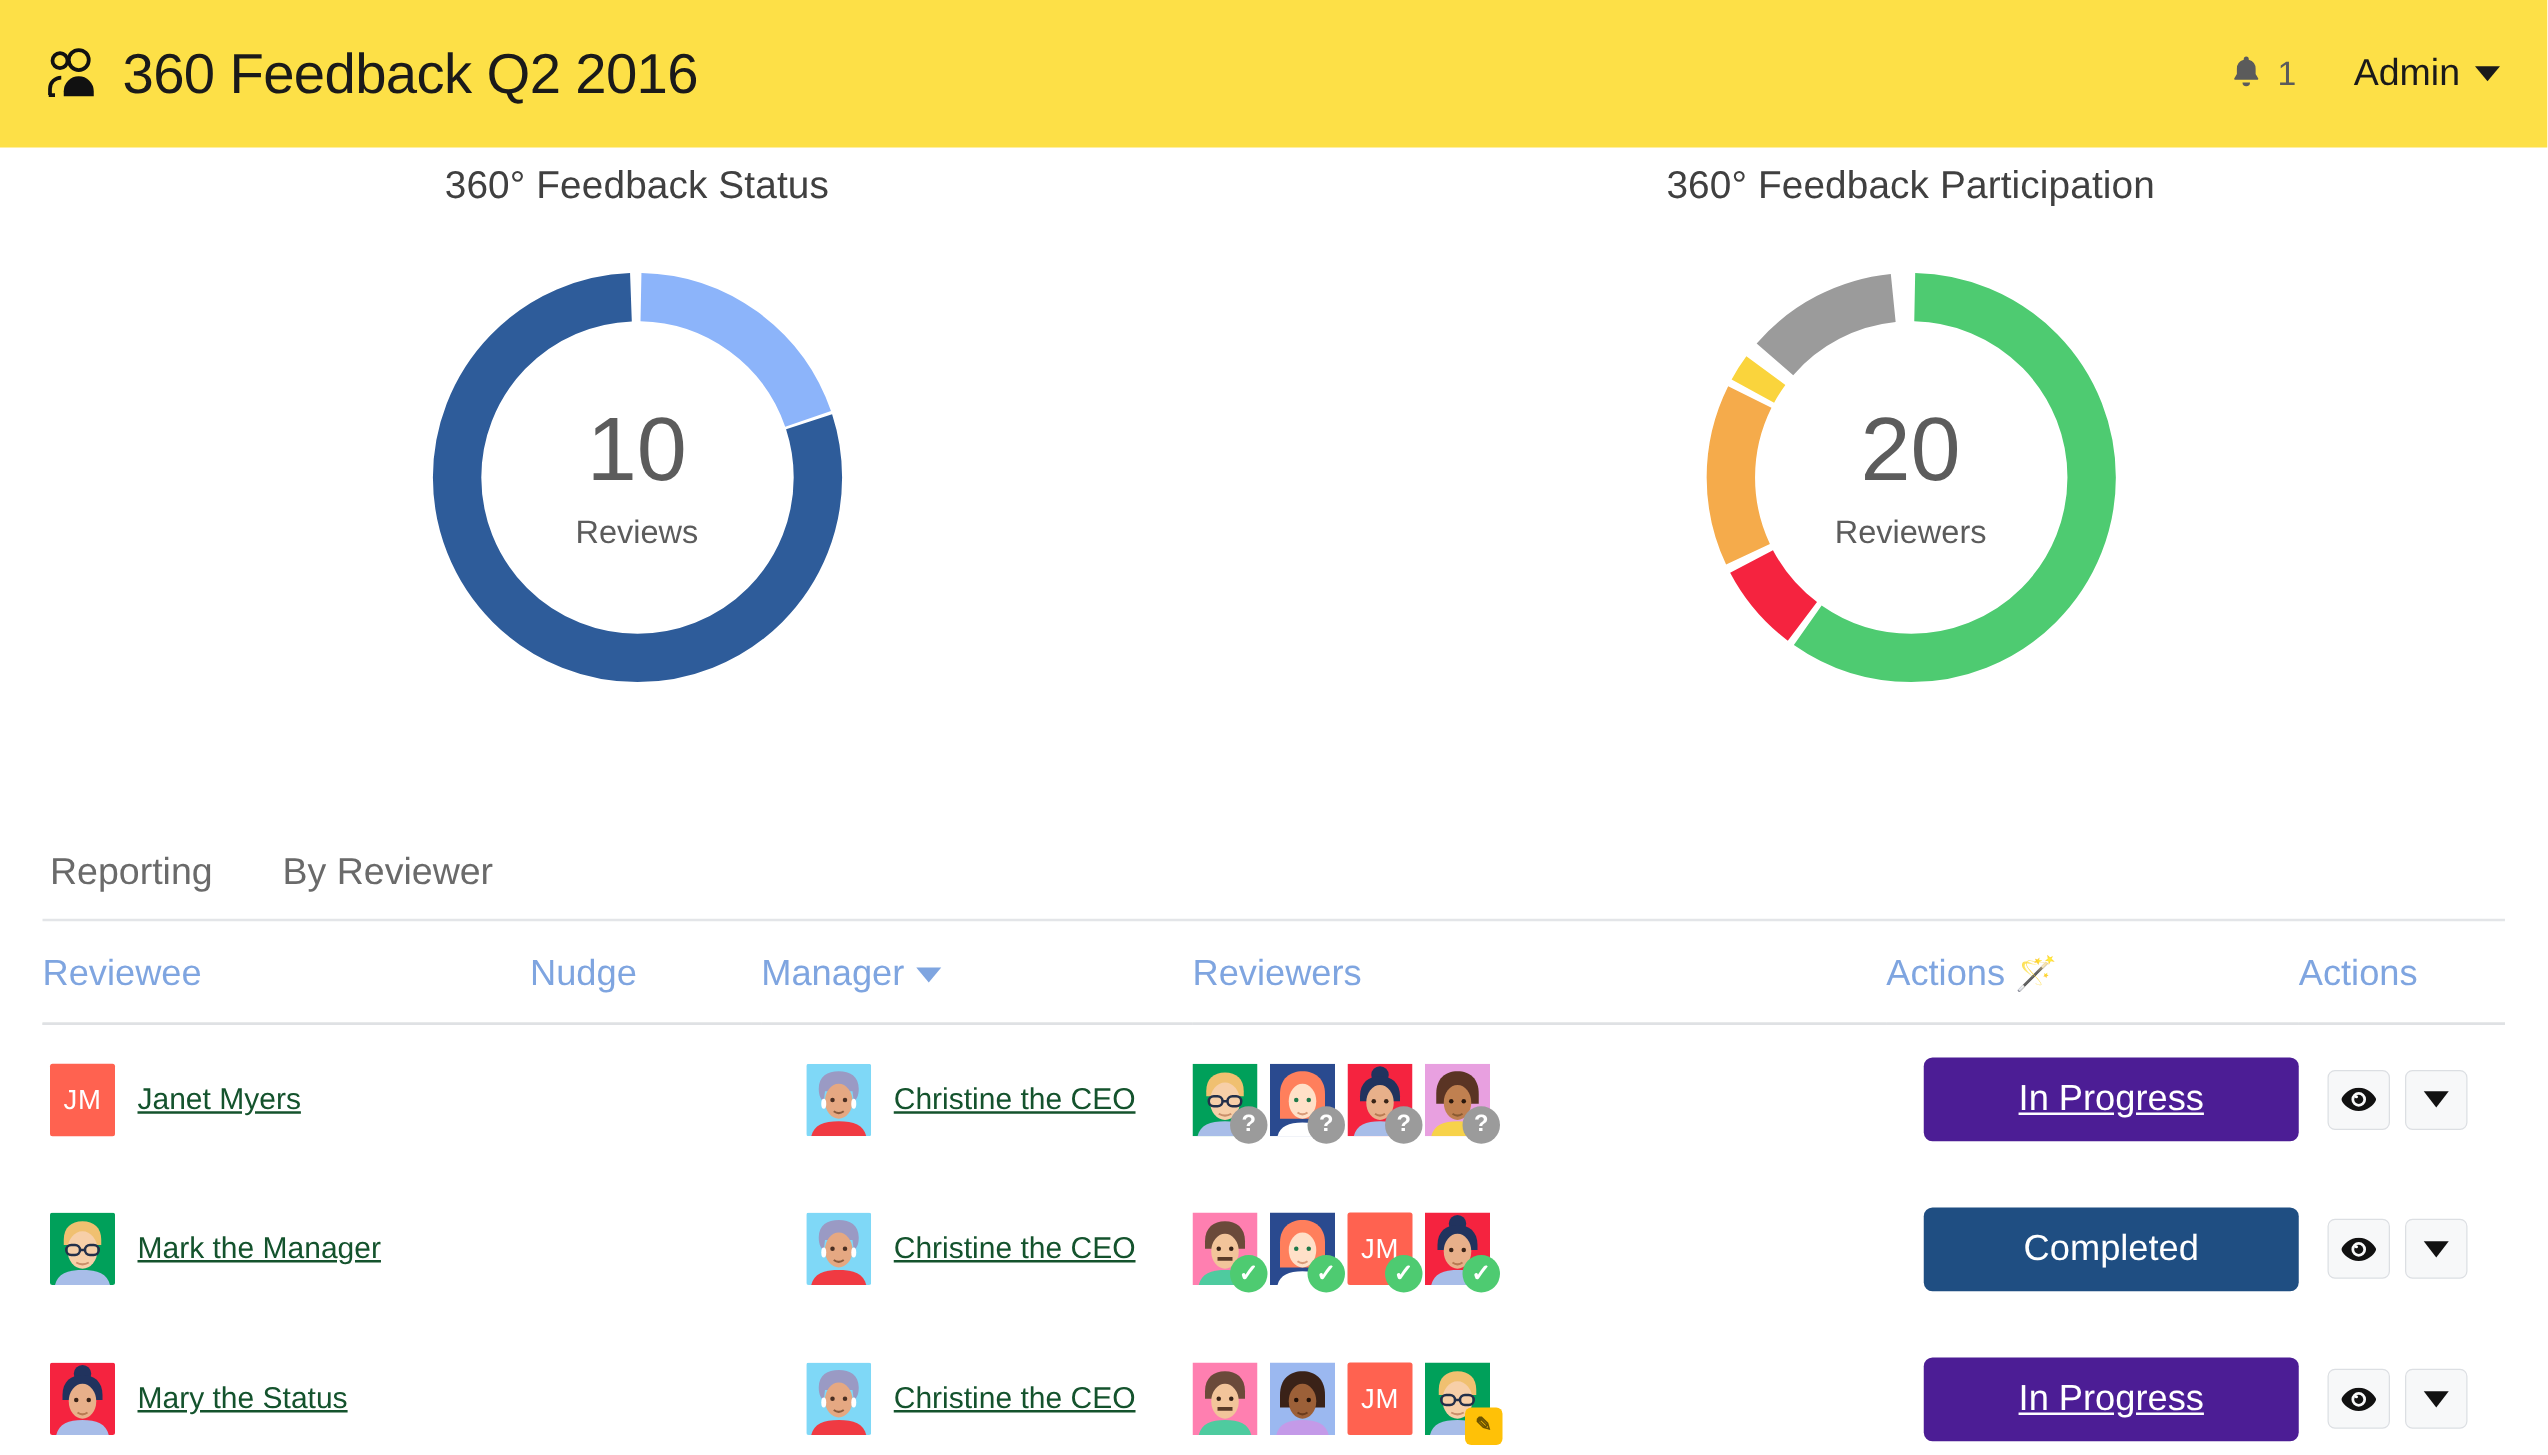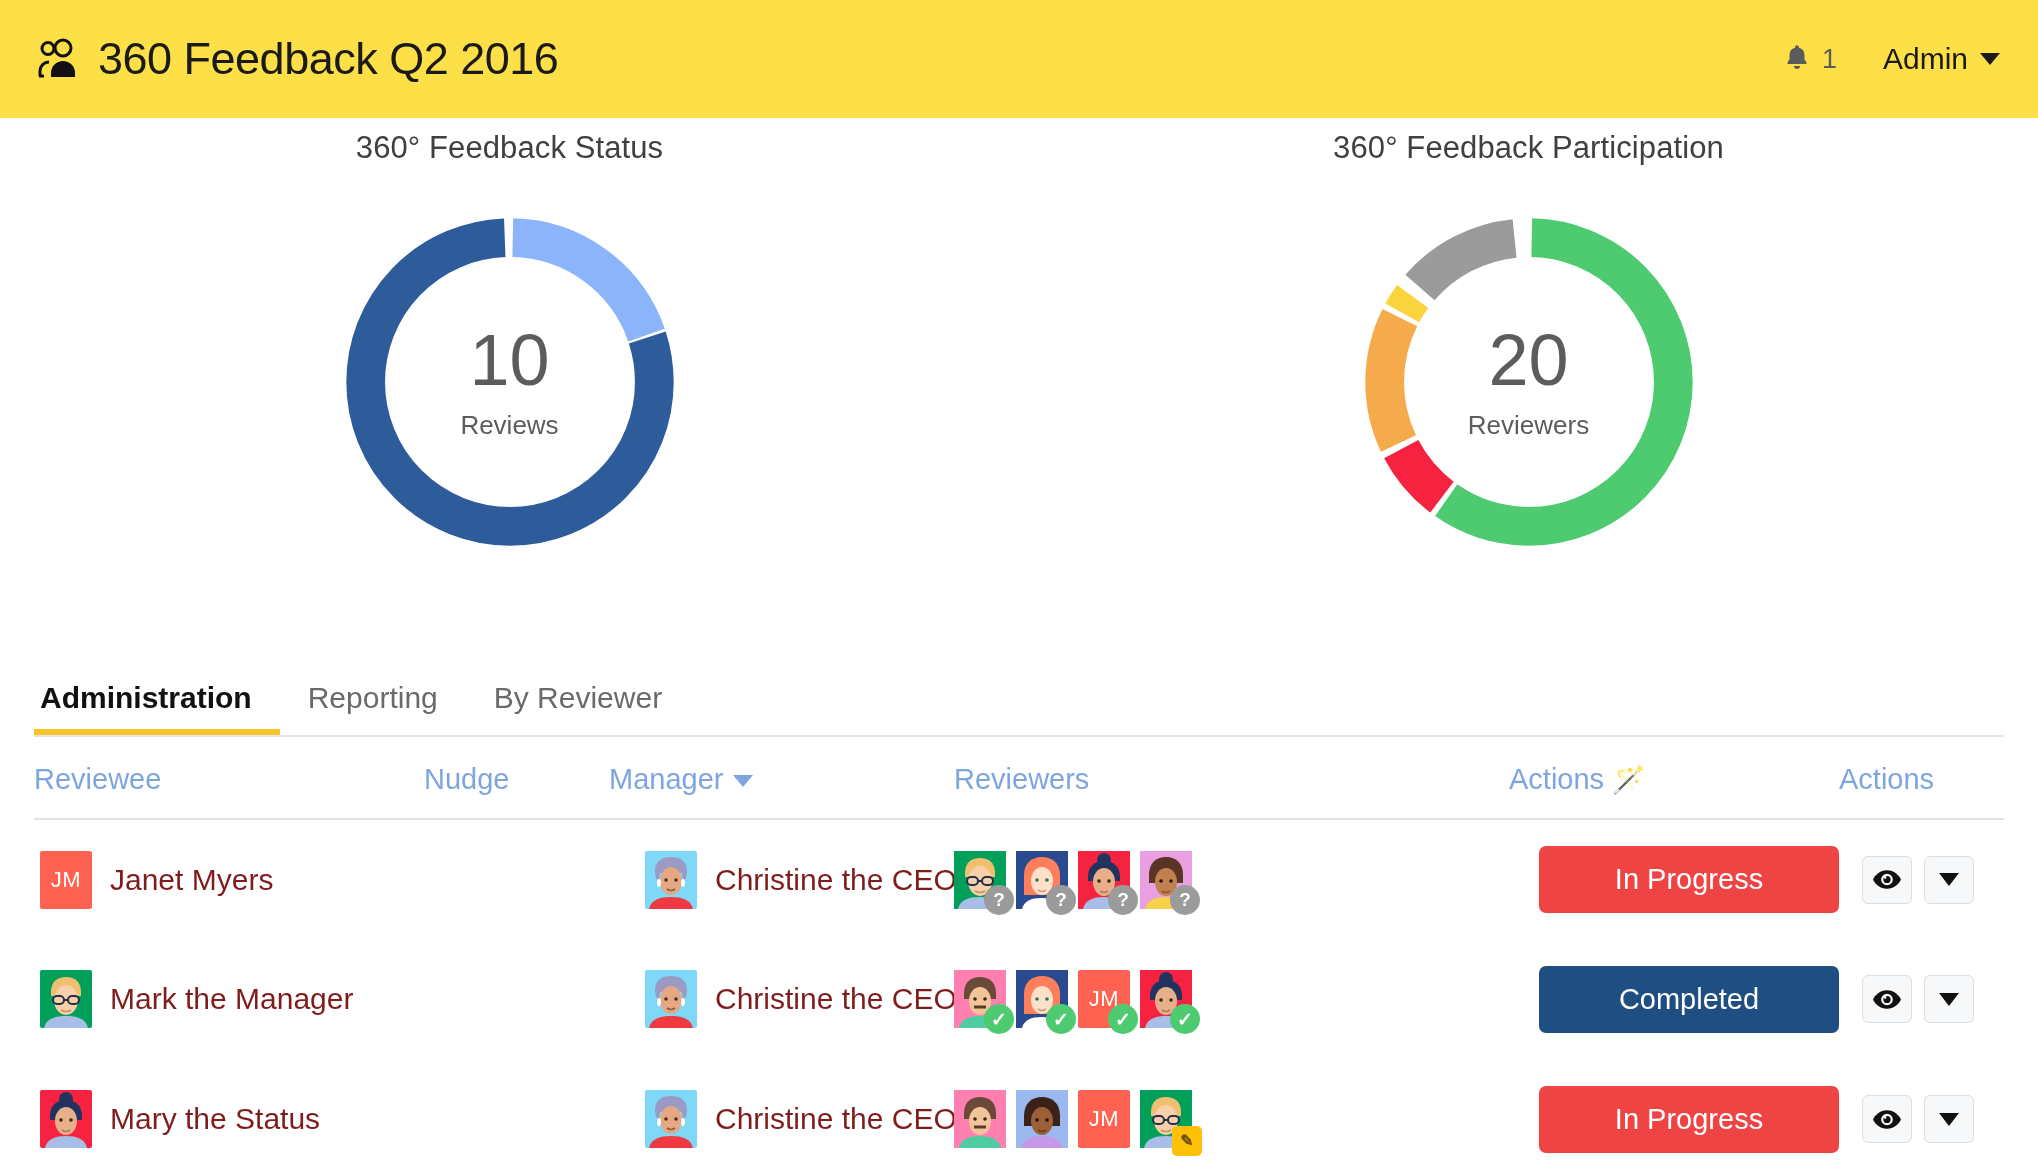--- a/index.html
+++ b/index.html
@@ -70,21 +70,21 @@
     display:inline-block; margin-left: 10px;
     width:0;height:0;border-left:10px solid transparent;border-right:10px solid transparent;
     border-top:12px solid #7fa5e0; vertical-align: middle;
   }
   .wand { margin-left: 8px; font-size: 27px; }
 
   tr.row { height: 120px; }
   td { padding: 0; vertical-align: middle; }
   .cell-person { display: flex; align-items: center; gap: 18px; padding-left: 6px; }
   .cell-person.mgr { padding-left: 36px; }
-  .person-name { font-size: 30px; color: #7f1d1d; cursor: pointer; white-space: nowrap; }
+  .person-name { font-size: 24px; color: #14532d; cursor: pointer; white-space: nowrap; text-decoration: underline; }
 
   
   .av { width: 52px; height: 58px; flex: 0 0 52px; position: relative; overflow: hidden; border-radius: 2px; }
   .av.initials { display:flex; align-items:center; justify-content:center; font-size:22px; color:#fff; letter-spacing:0.5px; height:58px;}
   .av svg { display:block; width:52px; height:58px; }
 
   .reviewers { display: flex; gap: 10px; align-items: center; }
   .rev-item { position: relative; width: 52px; height: 58px; }
   .rev-badge {
     position: absolute; right: -8px; bottom: -6px;
@@ -95,21 +95,21 @@
   .rev-badge.q { background: #9b9b9b; }
   .rev-badge.ok { background: #4ecb71; }
   .rev-badge.edit { background: #ffc107; border-radius: 5px; font-size:16px; color:#6b5200; right:-10px; bottom:-8px; }
 
   .status-cell { text-align: right; padding-right: 0; }
   .status-pill {
     display: inline-block; width: 300px; padding: 17px 0;
     text-align: center; border-radius: 7px; font-size: 29px; color: #fff;
     cursor: pointer; user-select: none;
   }
-  .status-pill.inprogress { background: #ef4444; }
+  .status-pill.inprogress { background: #4c1d95; text-decoration: underline; }
   .status-pill.completed { background: #1f4e82; }
 
   .actions-cell { text-align: right; padding-right: 30px; }
   .actions-wrap { display: inline-flex; gap: 12px; }
   .act-btn {
     width: 50px; height: 48px; border: 1px solid #dcdfe3; border-radius: 6px;
     background: #f7f8f9; display:flex; align-items:center; justify-content:center; cursor:pointer;
   }
   .caret-dn { width:0;height:0;border-left:10px solid transparent;border-right:10px solid transparent;border-top:13px solid #111; }
 </style>
@@ -192,21 +192,20 @@
         <div class="donut-center">
           <div class="donut-num">20</div>
           <div class="donut-label">Reviewers</div>
         </div>
       </div>
     </div>
 
   </div>
 
   <div class="tabs">
-    <div class="tab active">Administration</div>
     <div class="tab">Reporting</div>
     <div class="tab">By Reviewer</div>
   </div>
   <div class="tabs-rule"></div>
 
   <table class="grid">
     <colgroup>
       <col style="width:390px">
         <col style="width:185px">
         <col style="width:345px">

